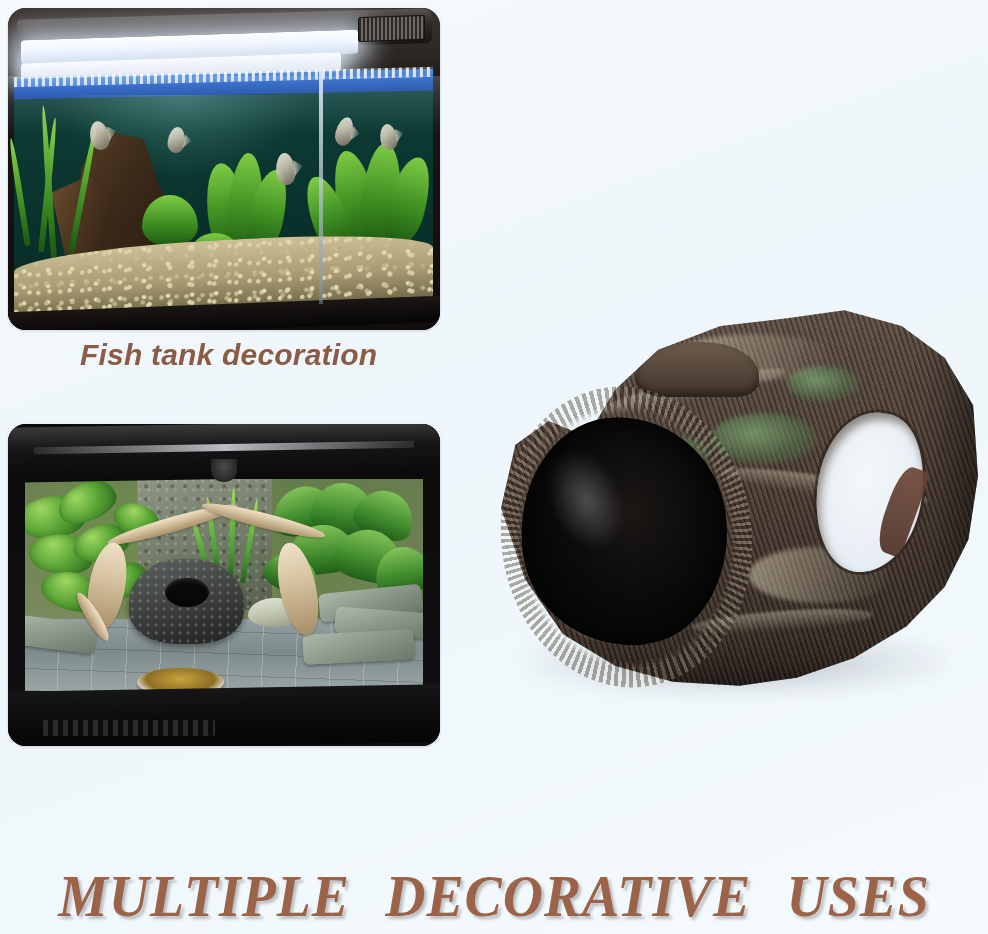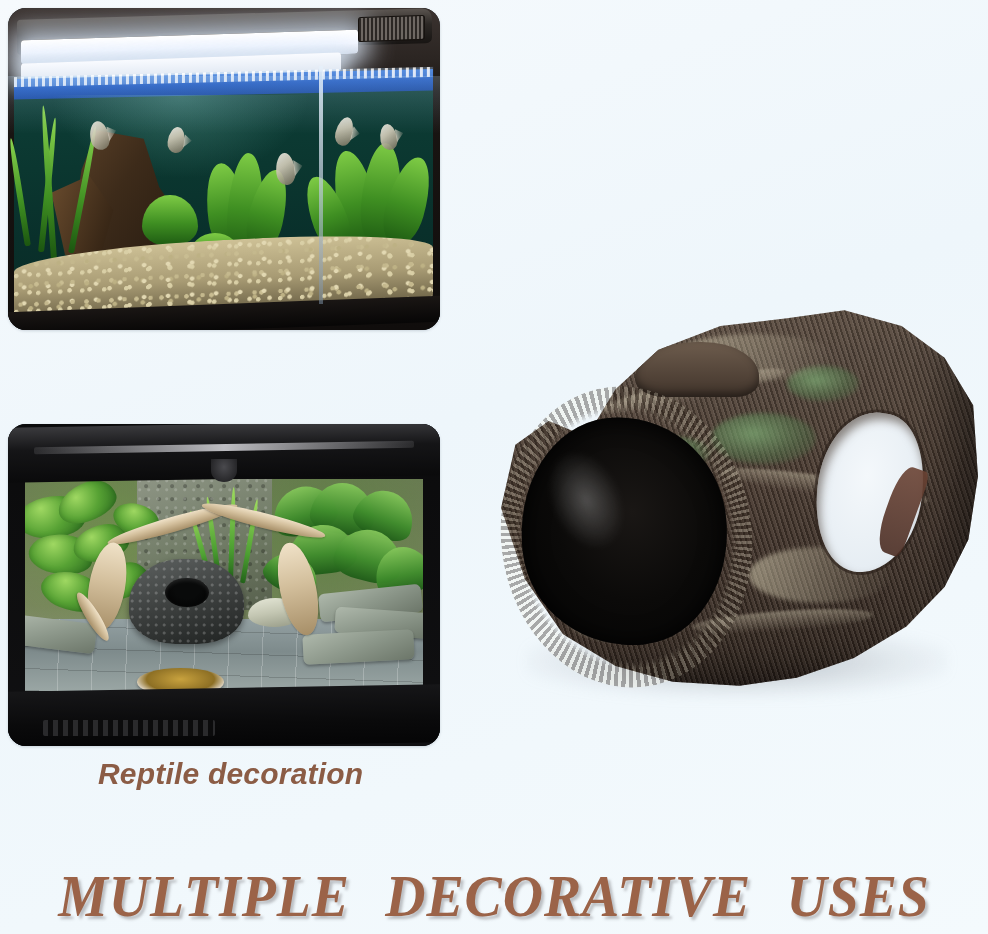--- a/index.html
+++ b/index.html
@@ -603,20 +603,21 @@
       <div class="aq-fish" style="left:76%; top:34%; width:4%;   height:9%;  transform:rotate(14deg);"></div>
       <div class="aq-fish" style="left:86%; top:36%; width:4%;   height:8%;  transform:rotate(-10deg);"></div>
 
       <div class="aq-gravel"></div>
       <div class="aq-base"></div>
       <div class="aq-glassedge" style="left:72%;"></div>
       <div class="aq-reflect"></div>
     </div>
   </div>
 
+  <div class="caption" id="caption-fish-tank">Fish tank decoration</div>
 
   <div class="photo-card" id="photo-reptile">
     <div class="photo-inner">
       <div class="rp-frame"></div>
 
       <div class="rp-scene">
         <div class="rp-backwall"></div>
         <div class="rp-rockwall"></div>
 
         <div class="rp-pothos" style="left:-2%; top:8%;  width:17%; height:20%;"></div>
@@ -663,21 +664,20 @@
         <div class="rp-dish"></div>
       </div>
 
       <div class="rp-topbar"></div>
       <div class="rp-knob"></div>
       <div class="rp-botbar"></div>
       <div class="rp-vents"></div>
     </div>
   </div>
 
-  <div class="caption" id="caption-reptile">Reptile decoration</div>
 
 
   <div id="product-hero">
     <div class="prod-shadow"></div>
 
     <div class="log-body">
       <div class="log-moss" style="left:44%; top:28%; width:22%; height:13%;"></div>
       <div class="log-moss" style="left:60%; top:16%; width:15%; height:9%;"></div>
       <div class="log-moss" style="left:30%; top:34%; width:14%; height:8%;"></div>
       <div class="log-moss" style="left:72%; top:52%; width:12%; height:10%;"></div>

